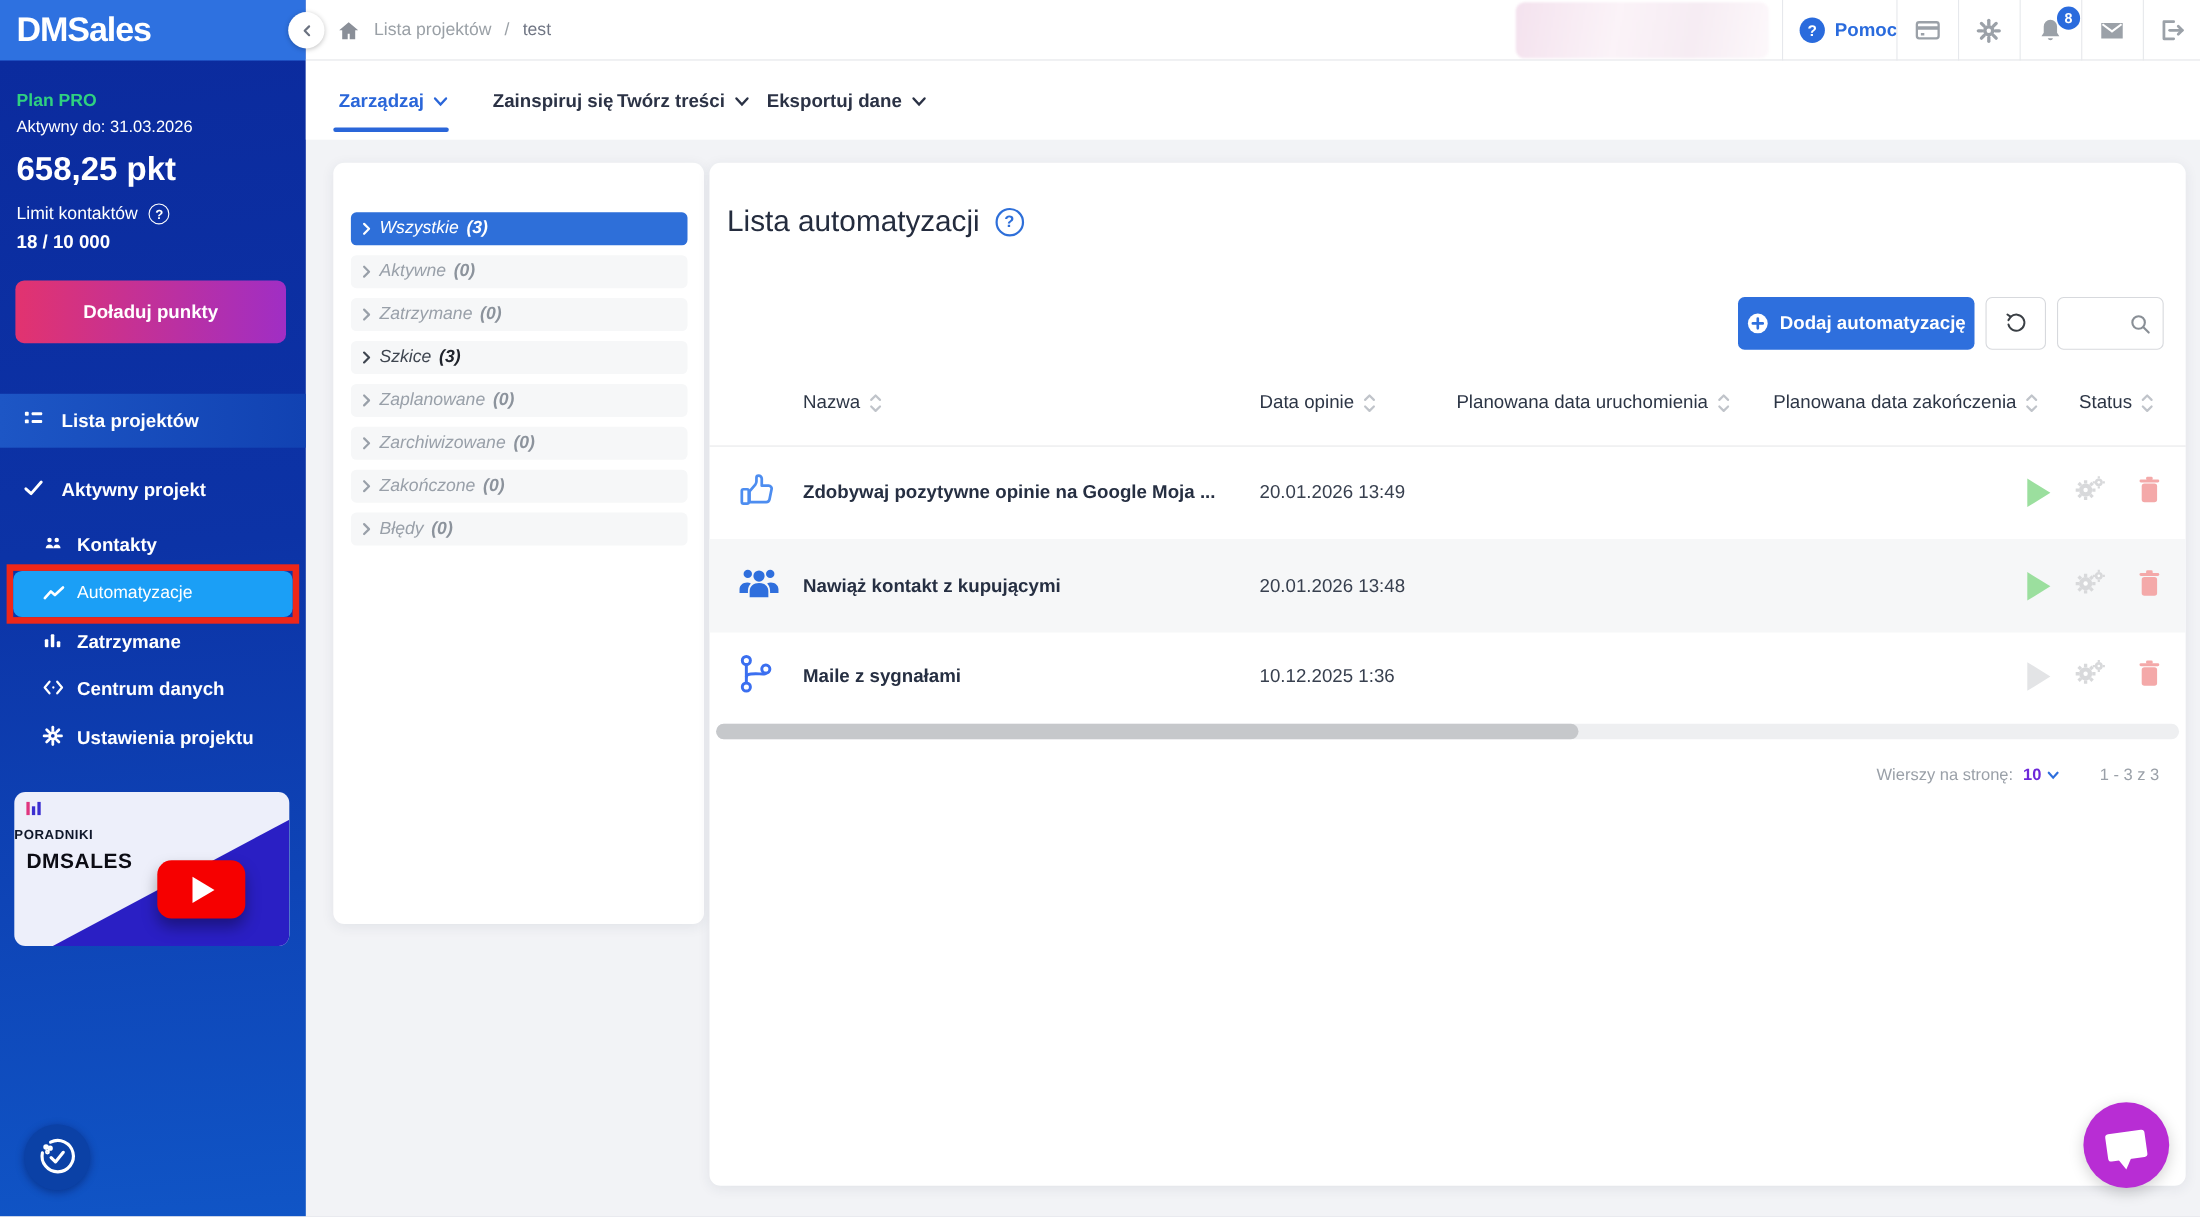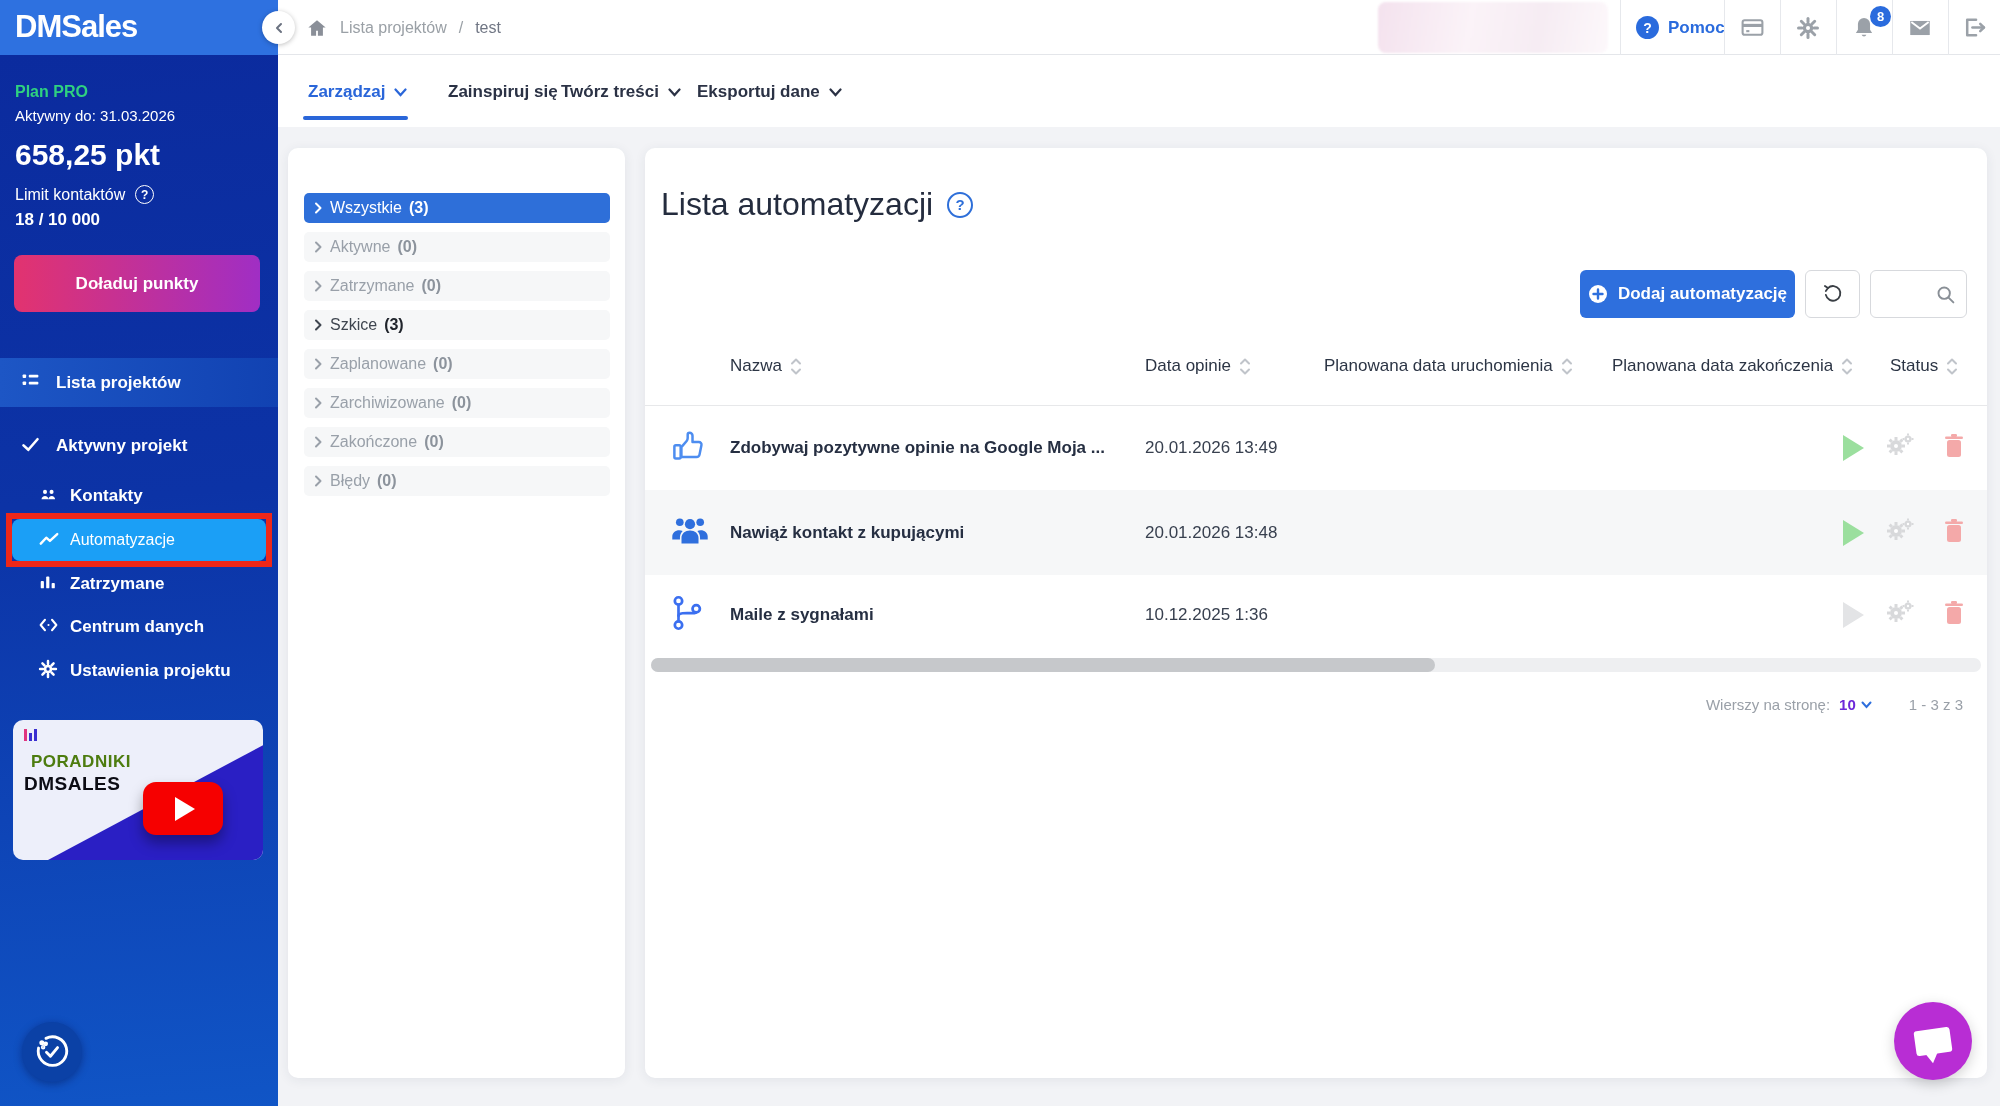--- a/index.html
+++ b/index.html
@@ -30,21 +30,21 @@
   .menu-band .ml { margin-left:15px; font-size:17px; font-weight:700; }
   .menu-row { position:absolute; display:flex; align-items:center; height:32px; }
   .menu-row .ml { font-size:17px; font-weight:700; }
   .ann-box { position:absolute; left:6px; top:513px; width:266px; height:54px; border:6px solid #ee2719; }
   .auto-item { position:absolute; left:12px; top:519px; width:254px; height:42px; background:#1b9ff6; border-radius:8px;
     display:flex; align-items:center; }
   .banner { position:absolute; left:13px; top:720px; width:250px; height:140px; border-radius:10px;
     background:#edeffa; overflow:hidden; cursor:pointer; }
   .banner .wedge { position:absolute; left:0; top:0; width:100%; height:100%; background:#2a1fc4;
     clip-path:polygon(100% 18%, 100% 100%, 14% 100%); }
-  .banner .bl1 { position:absolute; left:18px; top:32px; color:#4d7c0f; font-size:17px; font-weight:800; letter-spacing:.5px; }
+  .banner .bl1 { position:absolute; left:0; top:32px; color:#0f172a; font-size:12px; font-weight:800; letter-spacing:.5px; }
   .banner .bl2 { position:absolute; left:11px; top:53px; color:#0c0c14; font-size:19px; font-weight:800; letter-spacing:.5px; }
   .mini-logo { position:absolute; left:11px; top:9px; display:flex; gap:2px; }
   .mini-logo i { display:block; width:3px; height:12px; background:#e0357f; }
   .mini-logo i:nth-child(2){ height:8px; background:#3b2fd0; margin-top:4px; }
   .mini-logo i:nth-child(3){ background:#3b2fd0; }
   .yt-btn { position:absolute; left:130px; top:62px; width:80px; height:53px; background:#f60000; border-radius:13px;
     box-shadow:0 8px 14px rgba(0,0,0,.35); display:flex; align-items:center; justify-content:center; }
   .yt-btn .tri { width:0; height:0; border-left:20px solid #fff; border-top:12px solid transparent; border-bottom:12px solid transparent; margin-left:4px; }
   .clock-btn { position:absolute; left:22px; top:1022px; width:60px; height:60px; border-radius:50%;
     background:#0b41a6; box-shadow:0 2px 8px rgba(0,10,60,.4); display:flex; align-items:center; justify-content:center; }
@@ -67,33 +67,33 @@
 
   
   .tabs { position:absolute; left:278px; top:55px; width:1722px; height:72px; background:#fff; }
   .tab { position:absolute; top:22px; height:30px; display:flex; align-items:center; gap:9px;
     font-size:17px; font-weight:700; color:#2b3245; cursor:pointer; }
   .tab.active { color:#2a66d9; }
   .tab-underline { position:absolute; left:25px; top:61px; width:105px; height:4px; background:#2a66d9; border-radius:2px; }
 
   
   .card { position:absolute; background:#fff; border-radius:10px; box-shadow:0 2px 12px rgba(40,50,80,.08); }
-  .filters-card { left:288px; top:148px; width:337px; height:930px; }
+  .filters-card { left:303px; top:148px; width:337px; height:692px;font-style:italic; }
   .main-card { left:645px; top:148px; width:1342px; height:930px; }
 
   .f-item { position:absolute; left:16px; width:306px; height:30px; border-radius:5px; background:#f6f7f8;
     display:flex; align-items:center; cursor:pointer; font-size:16px; color:#99a0a9; }
   .f-item .chev { margin:0 0 0 10px; display:flex; }
   .f-item .fl { margin-left:8px; }
   .f-item .fc { margin-left:7px; font-weight:700; color:#8c939c; }
   .f-item.dark { color:#3f4650; } .f-item.dark .fc { color:#20242c; }
   .f-item.selected { background:#2e6fd9; color:#fff; } .f-item.selected .fc { color:#fff; }
 
   .main-title { position:absolute; left:16px; top:38px; display:flex; align-items:center; gap:14px; }
-  .main-title .t { font-size:32px; color:#242c3e; }
+  .main-title .t { font-size:27px; color:#242c3e; }
   .q-ring { width:26px; height:26px; border:2px solid #2e6fd9; border-radius:50%; color:#2e6fd9;
     font-size:15px; font-weight:700; display:flex; align-items:center; justify-content:center; cursor:pointer; }
 
   .add-btn { position:absolute; left:935px; top:122px; width:215px; height:48px; border:none; border-radius:6px;
     background:#2e6fdd; color:#fff; font-size:17px; font-weight:700; display:flex; align-items:center; justify-content:center;
     gap:10px; cursor:pointer; font-family:inherit; }
   .sq-btn { position:absolute; top:122px; height:48px; background:#fff; border:1px solid #d7d9dd; border-radius:6px;
     display:flex; align-items:center; justify-content:center; cursor:pointer; }
   .search-box { position:absolute; left:1225px; top:122px; width:97px; height:48px; border:1px solid #d7d9dd; border-radius:6px;
     background:#fff; }

